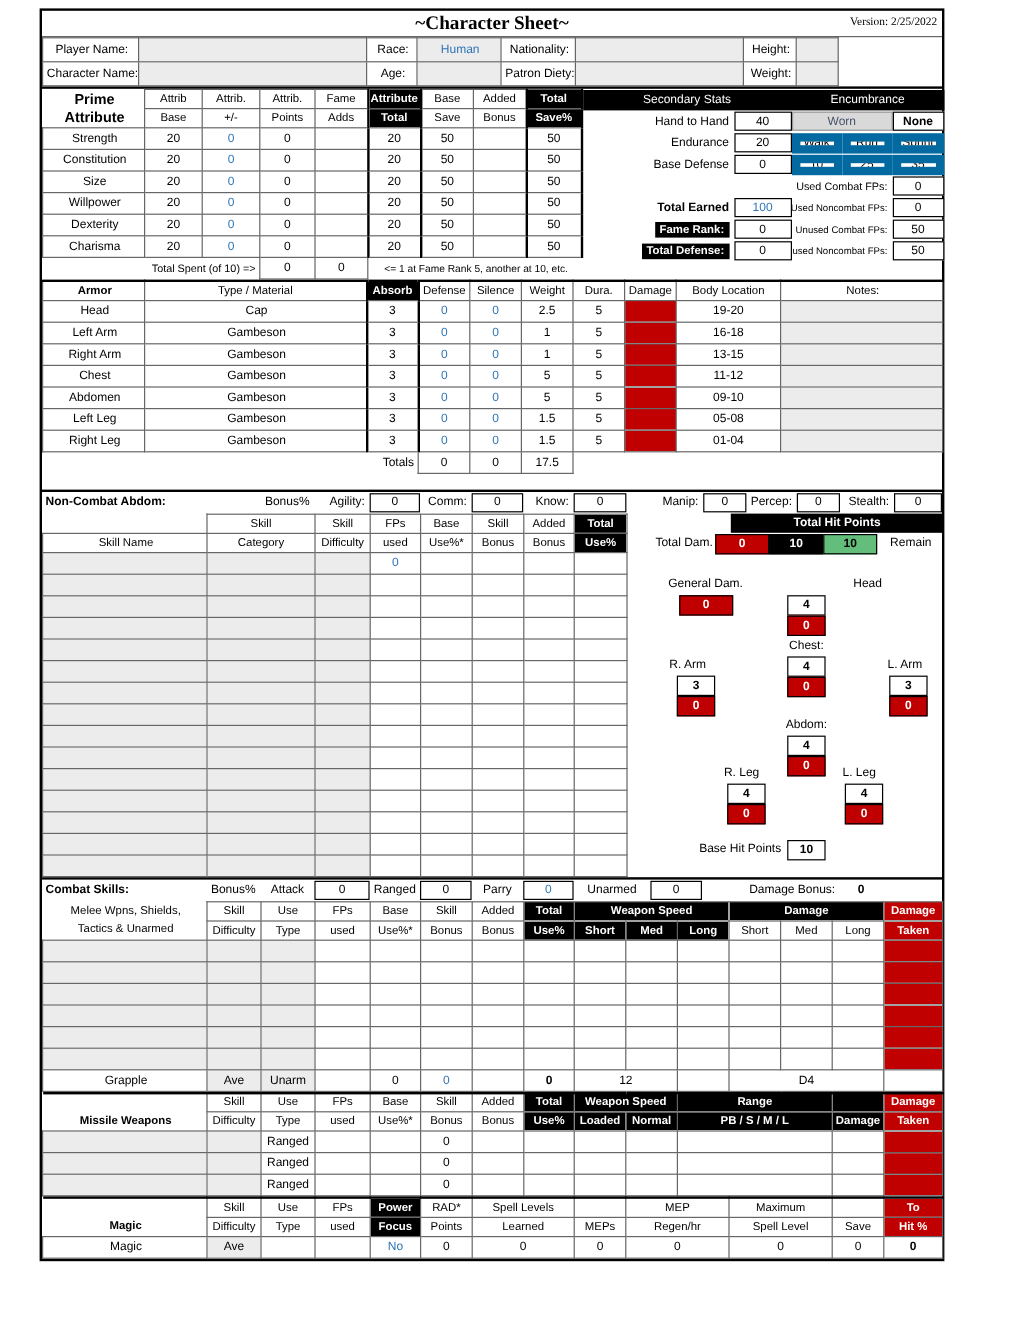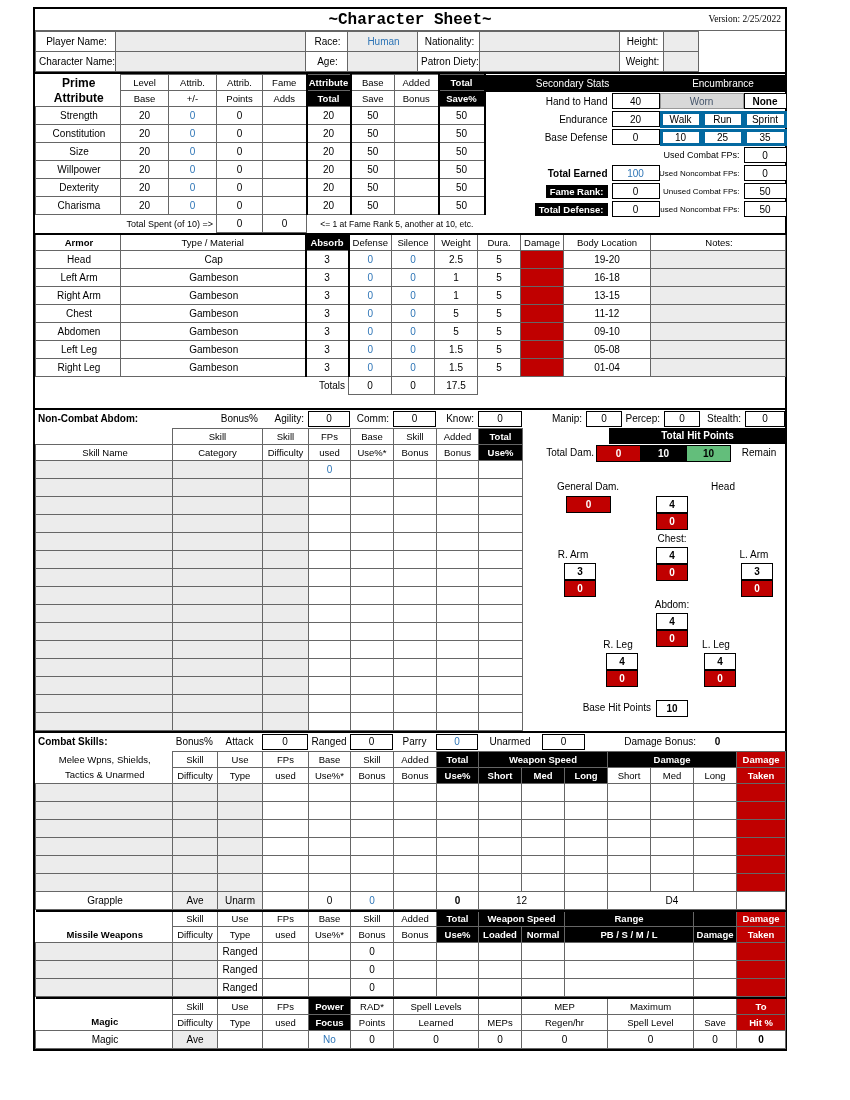--- a/index.html
+++ b/index.html
@@ -25,40 +25,40 @@
 tr.hr td{height:16px;font-size:9.5px}
 .tkx{border-left:2px solid #000!important;border-right:2px solid #000!important}
 .sect{border-top:2px solid #000}
 
 
 #hdr{display:flex;border-bottom:2px solid #000}
 #logo{width:87px;border-right:2px solid #000;display:flex;flex-direction:column;align-items:center;justify-content:center;padding:2px 0}
 #logo .lg{font-weight:bold;font-size:13px;letter-spacing:2px;line-height:12px}
 #hdr-right{flex:1}
 #title-row{position:relative;height:22px;border-bottom:1px solid #666;display:flex;align-items:center;justify-content:center}
-#title{font-family:Liberation Mono, monospace;font-weight:bold;font-size:16px}
+#title{font-family:Liberation Serif, serif;font-weight:bold;font-size:16px}
 #version{position:absolute;right:4px;top:5px;font-family:"Liberation Serif","DejaVu Serif",serif;font-size:9.5px}
 #id-table{width:663px}
 #id-table td{height:20px}
 
 
 .blk{display:flex;align-items:flex-start}
 .frow{display:flex;width:750px}
 .frow>div,.srow>div{display:flex;align-items:center;justify-content:center;overflow:hidden;white-space:nowrap;height:18px}
 .lb{justify-content:flex-end!important;padding-right:4px}
 .lf{justify-content:flex-start!important;padding-left:3px}
 .vbox{border:1.5px solid #000;height:16px!important;align-self:center;background:#fff}
 .vb1{border:1px solid #000;height:16px!important;align-self:center;background:#fff}
 
 
 #stats{width:301px}
 .srow{display:flex;height:18px;align-items:center}
 .hbar{background:#000;color:#fff;font-weight:normal;height:17px!important}
 .worn{background:#d9d9d9;color:#44546a;border:1px solid #999;height:16px!important;align-self:center}
-.scell{border:3px solid #0369a1;height:17px!important;align-self:center}
+.scell{border:7px solid #0369a1;height:17px!important;align-self:center}
 .chip{background:#000;color:#fff;font-weight:bold;padding:1px 4px;font-size:9.5px}
 
 #spacer{height:13px}
 
 
 #hp{position:relative;width:263px;height:302px}
 .pa{position:absolute;display:flex;align-items:center;justify-content:center;white-space:nowrap;font-size:10px}
 .pbar{background:#000;color:#fff;font-weight:bold}
 .pbox{width:32px;height:17px;border:1.5px solid #000;background:#fff;font-weight:bold}
 .pr{background:#c00000;color:#fff;border:1px solid #000}
@@ -122,21 +122,21 @@
           <col style="width:46px">
           <col style="width:44px">
           <col style="width:44px">
           <col style="width:44px">
           <col style="width:44px">
           <col style="width:46px">
         </colgroup>
       <tbody>
           <tr class="hr">
         <td class="lt bd nb" style="font-size:12px">Prime</td>
-        <td>Level</td>
+        <td>Attrib</td>
         <td>Attrib.</td>
         <td>Attrib.</td>
         <td>Fame</td>
         <td class="k tkx">Attribute</td>
         <td>Base</td>
         <td>Added</td>
         <td class="k tkx">Total</td>
       </tr>
       <tr class="hr">
         <td class="lt bd nb" style="font-size:12px">Attribute</td>

